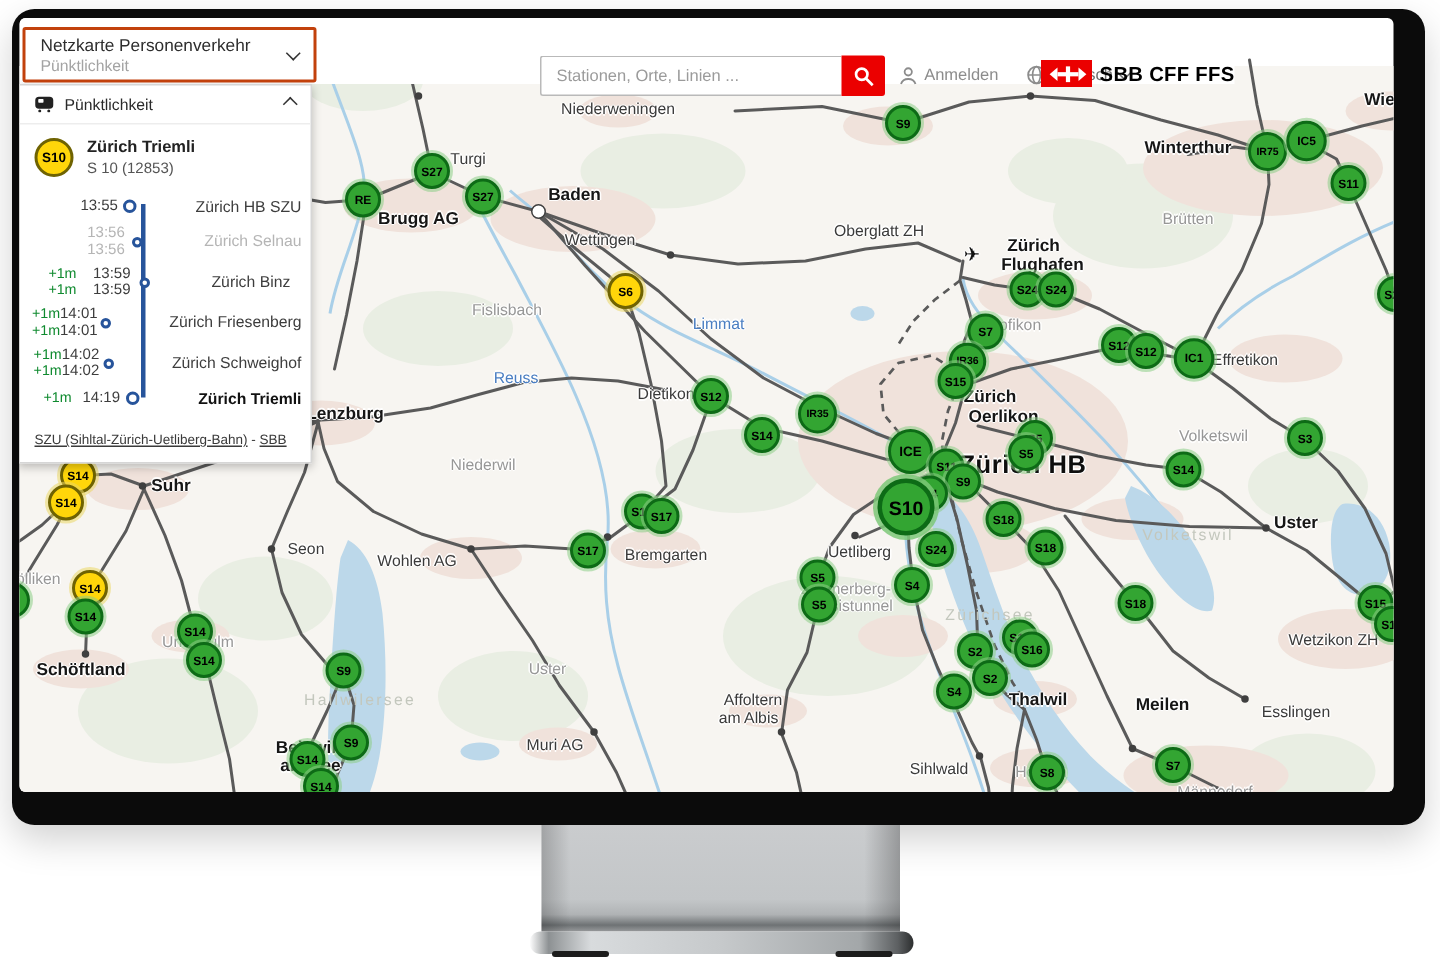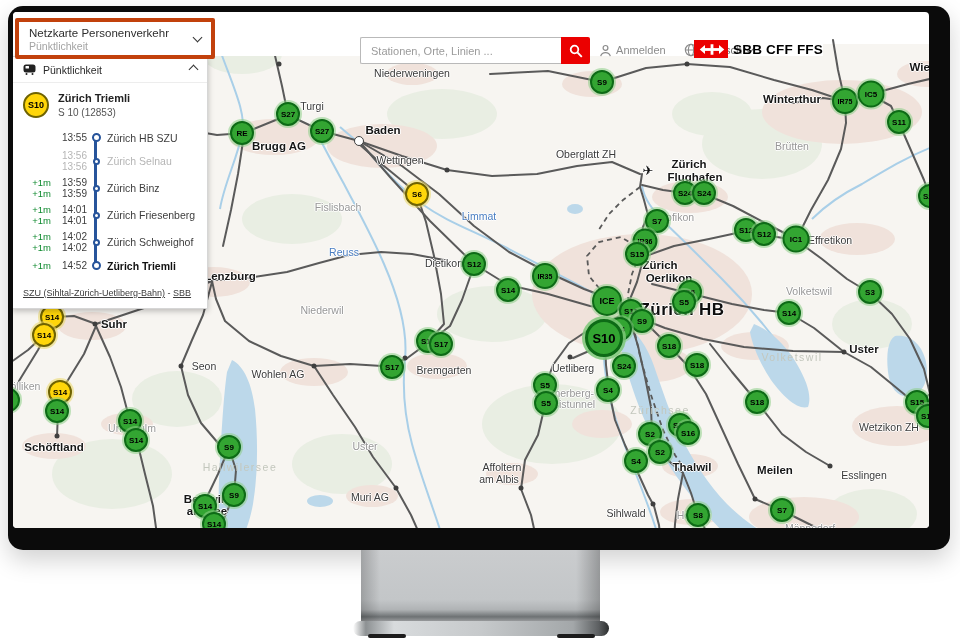--- a/index.html
+++ b/index.html
@@ -26,21 +26,21 @@
   .lbl.w{color:#4a7ec2;}
   .lbl.l{color:#c3c7bd;letter-spacing:1.5px;text-shadow:none;}
   .lbl.p{font-size:13px;color:#111;}
   .badge{position:absolute;transform:translate(-50%,-50%);border-radius:50%;display:flex;align-items:center;justify-content:center;
     font-weight:bold;color:#000;z-index:3;box-sizing:border-box;cursor:pointer;}
   .badge.g{background:#33a532;border:2px solid #0d6b16;box-shadow:0 0 0 2px rgba(140,205,135,.55);}
   .badge.y{background:#ffd60a;border:2px solid #6f6302;box-shadow:0 0 0 2px rgba(235,215,100,.55);}
   .badge.sel{border-width:3px;box-shadow:0 0 0 3px rgba(125,200,120,.85);z-index:4;}
   
   .topbar{position:absolute;left:21px;top:18px;width:810px;height:44px;background:#fff;z-index:10;}
-  .layer-dd{position:absolute;left:23px;top:24px;width:192px;height:33px;border:4px solid #c2410c;border-radius:2px;background:#fff;z-index:12;cursor:pointer;}
+  .layer-dd{position:absolute;left:23px;top:24px;width:192px;height:33px;border:2px solid #c2410c;border-radius:2px;background:#fff;z-index:12;cursor:pointer;}
   .layer-dd .t1{position:absolute;left:10px;top:5px;font-size:11.5px;color:#2d2d2d;}
   .layer-dd .t2{position:absolute;left:10px;top:18px;font-size:10.5px;color:#a3a3a3;}
   .chev{display:inline-block;width:6px;height:6px;border-right:1.5px solid #333;border-bottom:1.5px solid #333;transform:rotate(45deg);}
   .chev.up{transform:rotate(-135deg);}
   .dd-chev{position:absolute;right:10px;top:12px;}
   .search{position:absolute;left:347px;top:25px;z-index:11;display:flex;}
   .search input{width:180px;height:25px;border:1px solid #b9b9b9;border-right:none;border-radius:2px 0 0 2px;padding:0 10px;font-size:11px;color:#333;outline:none;font-family:inherit;}
   .search input::placeholder{color:#9b9b9b;}
   .search button{width:29px;height:27px;background:#eb0000;border:none;border-radius:0 2px 2px 0;cursor:pointer;display:flex;align-items:center;justify-content:center;}
   .tr-group{position:absolute;right:70px;top:28px;height:20px;display:flex;align-items:center;gap:6px;z-index:11;}
@@ -61,21 +61,21 @@
   .stops{position:relative;padding:8px 6px 2px 6px;}
   .tl-line{position:absolute;left:81px;top:14px;width:2.5px;height:129px;background:#27549b;z-index:0;}
   .stop-row{display:flex;align-items:center;margin-bottom:5px;position:relative;z-index:1;}
   .stop-row.two{height:22px;}
   .stop-row.one{height:15px;}
   .c-delay{width:32px;text-align:right;font-size:9.5px;color:#0f8a2f;line-height:11px;}
   .c-time{width:36px;text-align:right;font-size:10px;color:#3d3d3d;line-height:11px;}
   .c-mark{width:18px;display:flex;align-items:center;justify-content:center;}
   .tl-dot{width:7px;height:7px;border-radius:50%;background:#fff;border:2px solid #27549b;box-sizing:border-box;}
   .tl-dot.term{width:9px;height:9px;}
-  .c-name{flex:1;font-size:10.5px;color:#3d3d3d;padding-left:2px;white-space:nowrap;}
+  .c-name{flex:1;font-size:10.5px;color:#3d3d3d;padding-left:2px;white-space:nowrap;margin-left:34px;}
   .stop-row.muted .c-time{color:#b5b5b5;}
   .stop-row.muted .c-name{color:#b5b5b5;}
   .stop-row.end .c-name{font-weight:bold;color:#111;}
   .p-foot{padding:8px 10px 10px 10px;font-size:9px;color:#3a3a3a;}
   .p-foot a{color:#3a3a3a;}
 </style>
 </head>
 <body>
 
 <div class="wrap">
@@ -444,21 +444,21 @@
               <div class="c-mark">
                 <span class="tl-dot"></span>
               </div>
               <div class="c-name">Zürich Schweighof</div>
             </div>
             <div class="stop-row one end">
               <div class="c-delay">
                 <div>+1m</div>
               </div>
               <div class="c-time">
-                <div>14:52</div>
+                <div>14:19</div>
               </div>
               <div class="c-mark">
                 <span class="tl-dot term"></span>
               </div>
               <div class="c-name">Zürich Triemli</div>
             </div>
           </div>
         <div class="p-foot" id="p-foot"><a href="#">SZU (Sihltal-Zürich-Uetliberg-Bahn)</a> - <a href="#">SBB</a></div>
       </div>
 

